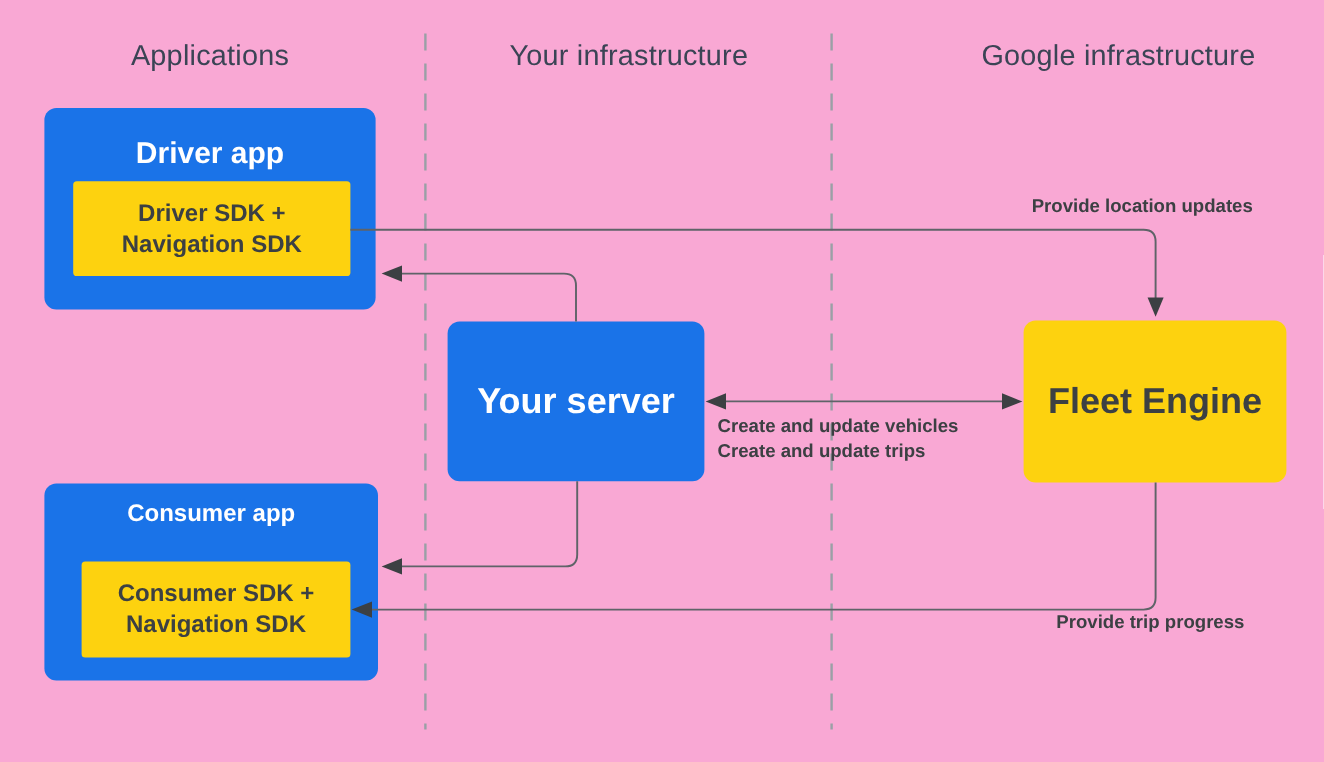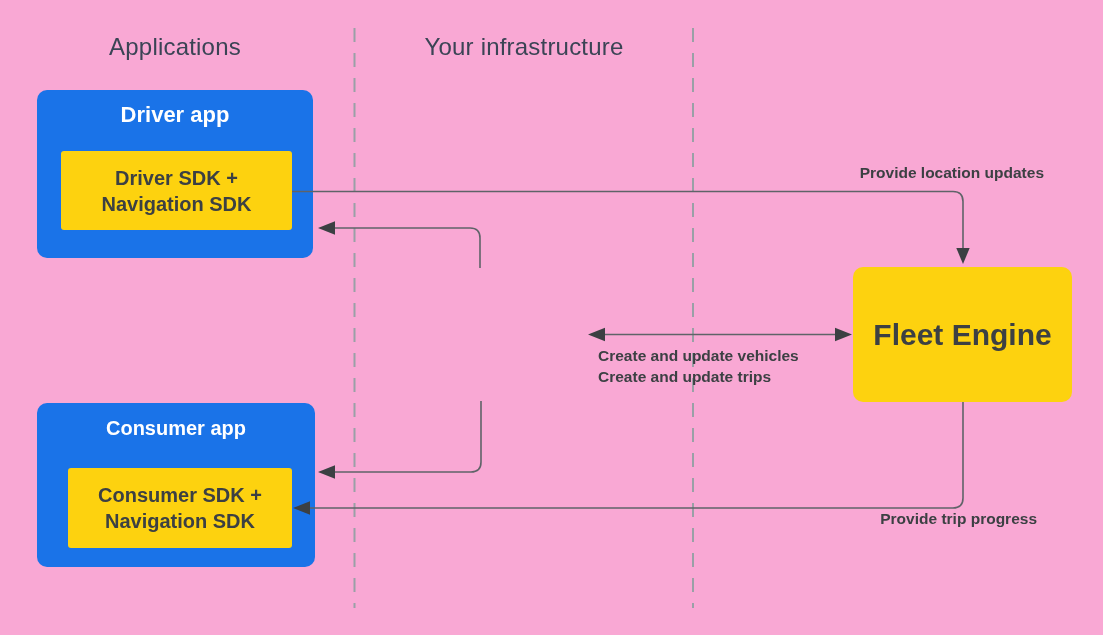--- a/index.html
+++ b/index.html
@@ -8,21 +8,21 @@
     font-family:"Liberation Sans","DejaVu Sans",sans-serif;
   }
   .col-header{
     position:absolute;text-align:center;font-size:24px;font-weight:400;
     color:#3b4455;letter-spacing:.2px;
   }
   .node{position:absolute;border-radius:10px;box-sizing:border-box;}
   .node.blue{background:#1a73e8;}
   .node.yellow{background:#fdd20f;}
   .app-title{
-    text-align:center;color:#ffffff;font-weight:700;font-size:22px;margin-top:12px;
+    text-align:center;color:#ffffff;font-weight:700;font-size:25px;margin-top:24px;
   }
   .sdk-box{
     position:absolute;background:#fdd20f;border-radius:3px;
     display:flex;flex-direction:column;justify-content:center;align-items:center;
     color:#3c4043;font-weight:700;font-size:20px;line-height:26px;text-align:center;
   }
   .big-node{
     display:flex;align-items:center;justify-content:center;
     font-weight:700;font-size:30px;
   }
@@ -35,31 +35,35 @@
   svg.overlay{position:absolute;left:0;top:0;z-index:5;pointer-events:none;}
   .boxlayer{position:absolute;left:0;top:0;z-index:1;width:100%;height:100%;}
 </style>
 </head>
 <body>
 
 <div id="canvas">
 
   <div class="col-header" style="left:37px;top:33px;width:276px;">Applications</div>
   <div class="col-header" style="left:374px;top:33px;width:300px;">Your infrastructure</div>
+  <div class="col-header" style="left:782px;top:33px;width:300px;">Google infrastructure</div>
 
   <div class="boxlayer">
 
     <div class="node blue" style="left:37px;top:90px;width:276px;height:168px;">
       <div class="app-title">Driver app</div>
       <div class="sdk-box" style="left:24px;top:61px;width:231px;height:79px;">
         <span>Driver SDK +</span>
         <span>Navigation SDK</span>
       </div>
     </div>
 
+    <div class="node blue big-node" style="left:373px;top:268px;width:214px;height:133px;">
+      <span>Your server</span>
+    </div>
 
     <div class="node yellow big-node" style="left:853px;top:267px;width:219px;height:135px;">
       <span>Fleet Engine</span>
     </div>
 
     <div class="node blue" style="left:37px;top:403px;width:278px;height:164px;">
       <div class="app-title" style="font-size:20px;margin-top:14px;">Consumer app</div>
       <div class="sdk-box" style="left:31px;top:65px;width:224px;height:80px;">
         <span>Consumer SDK +</span>
         <span>Navigation SDK</span>

